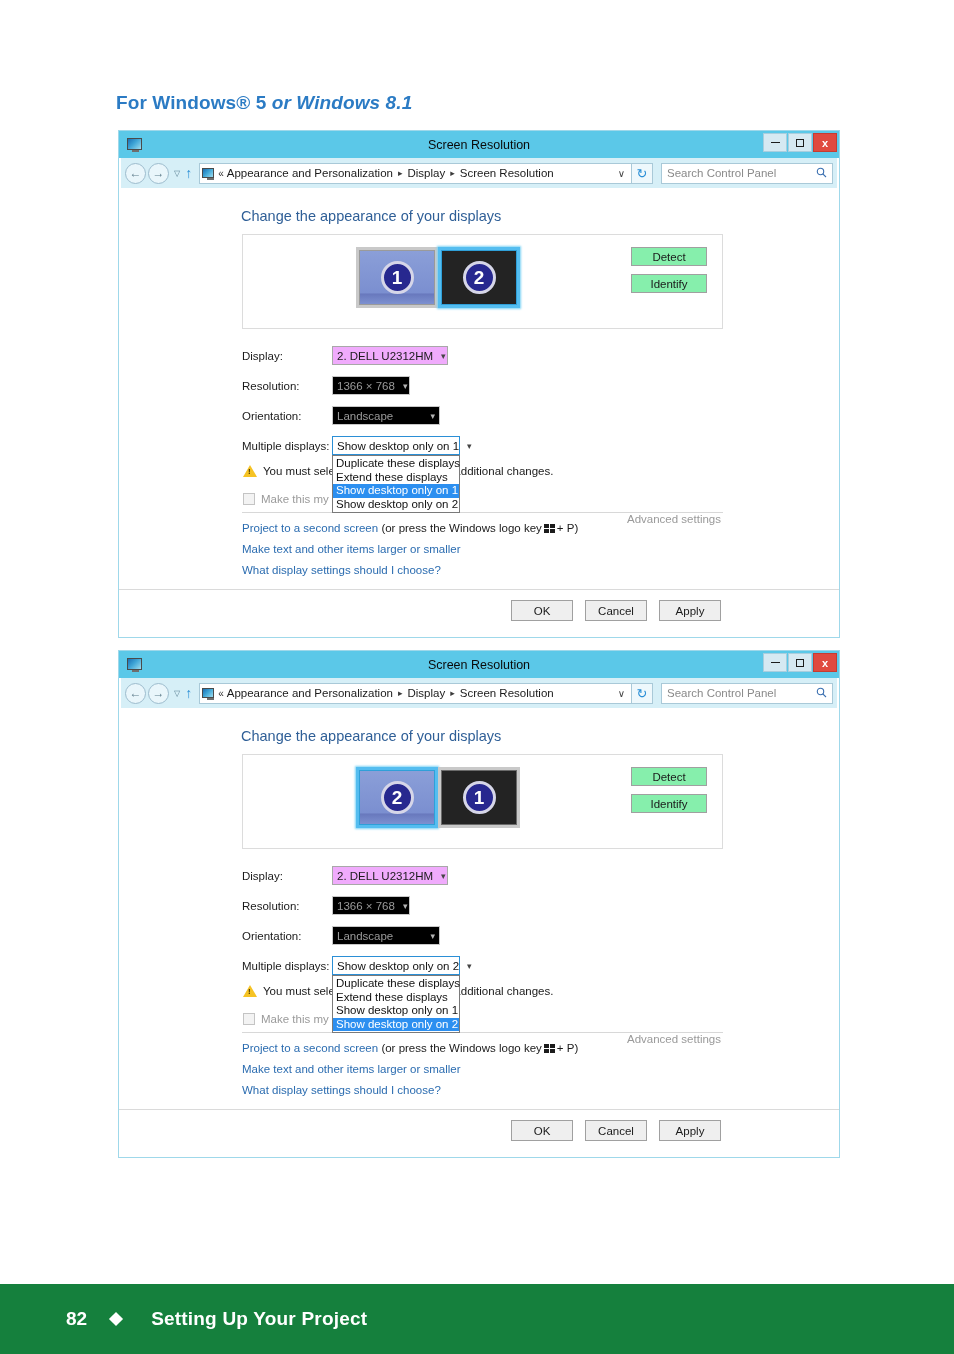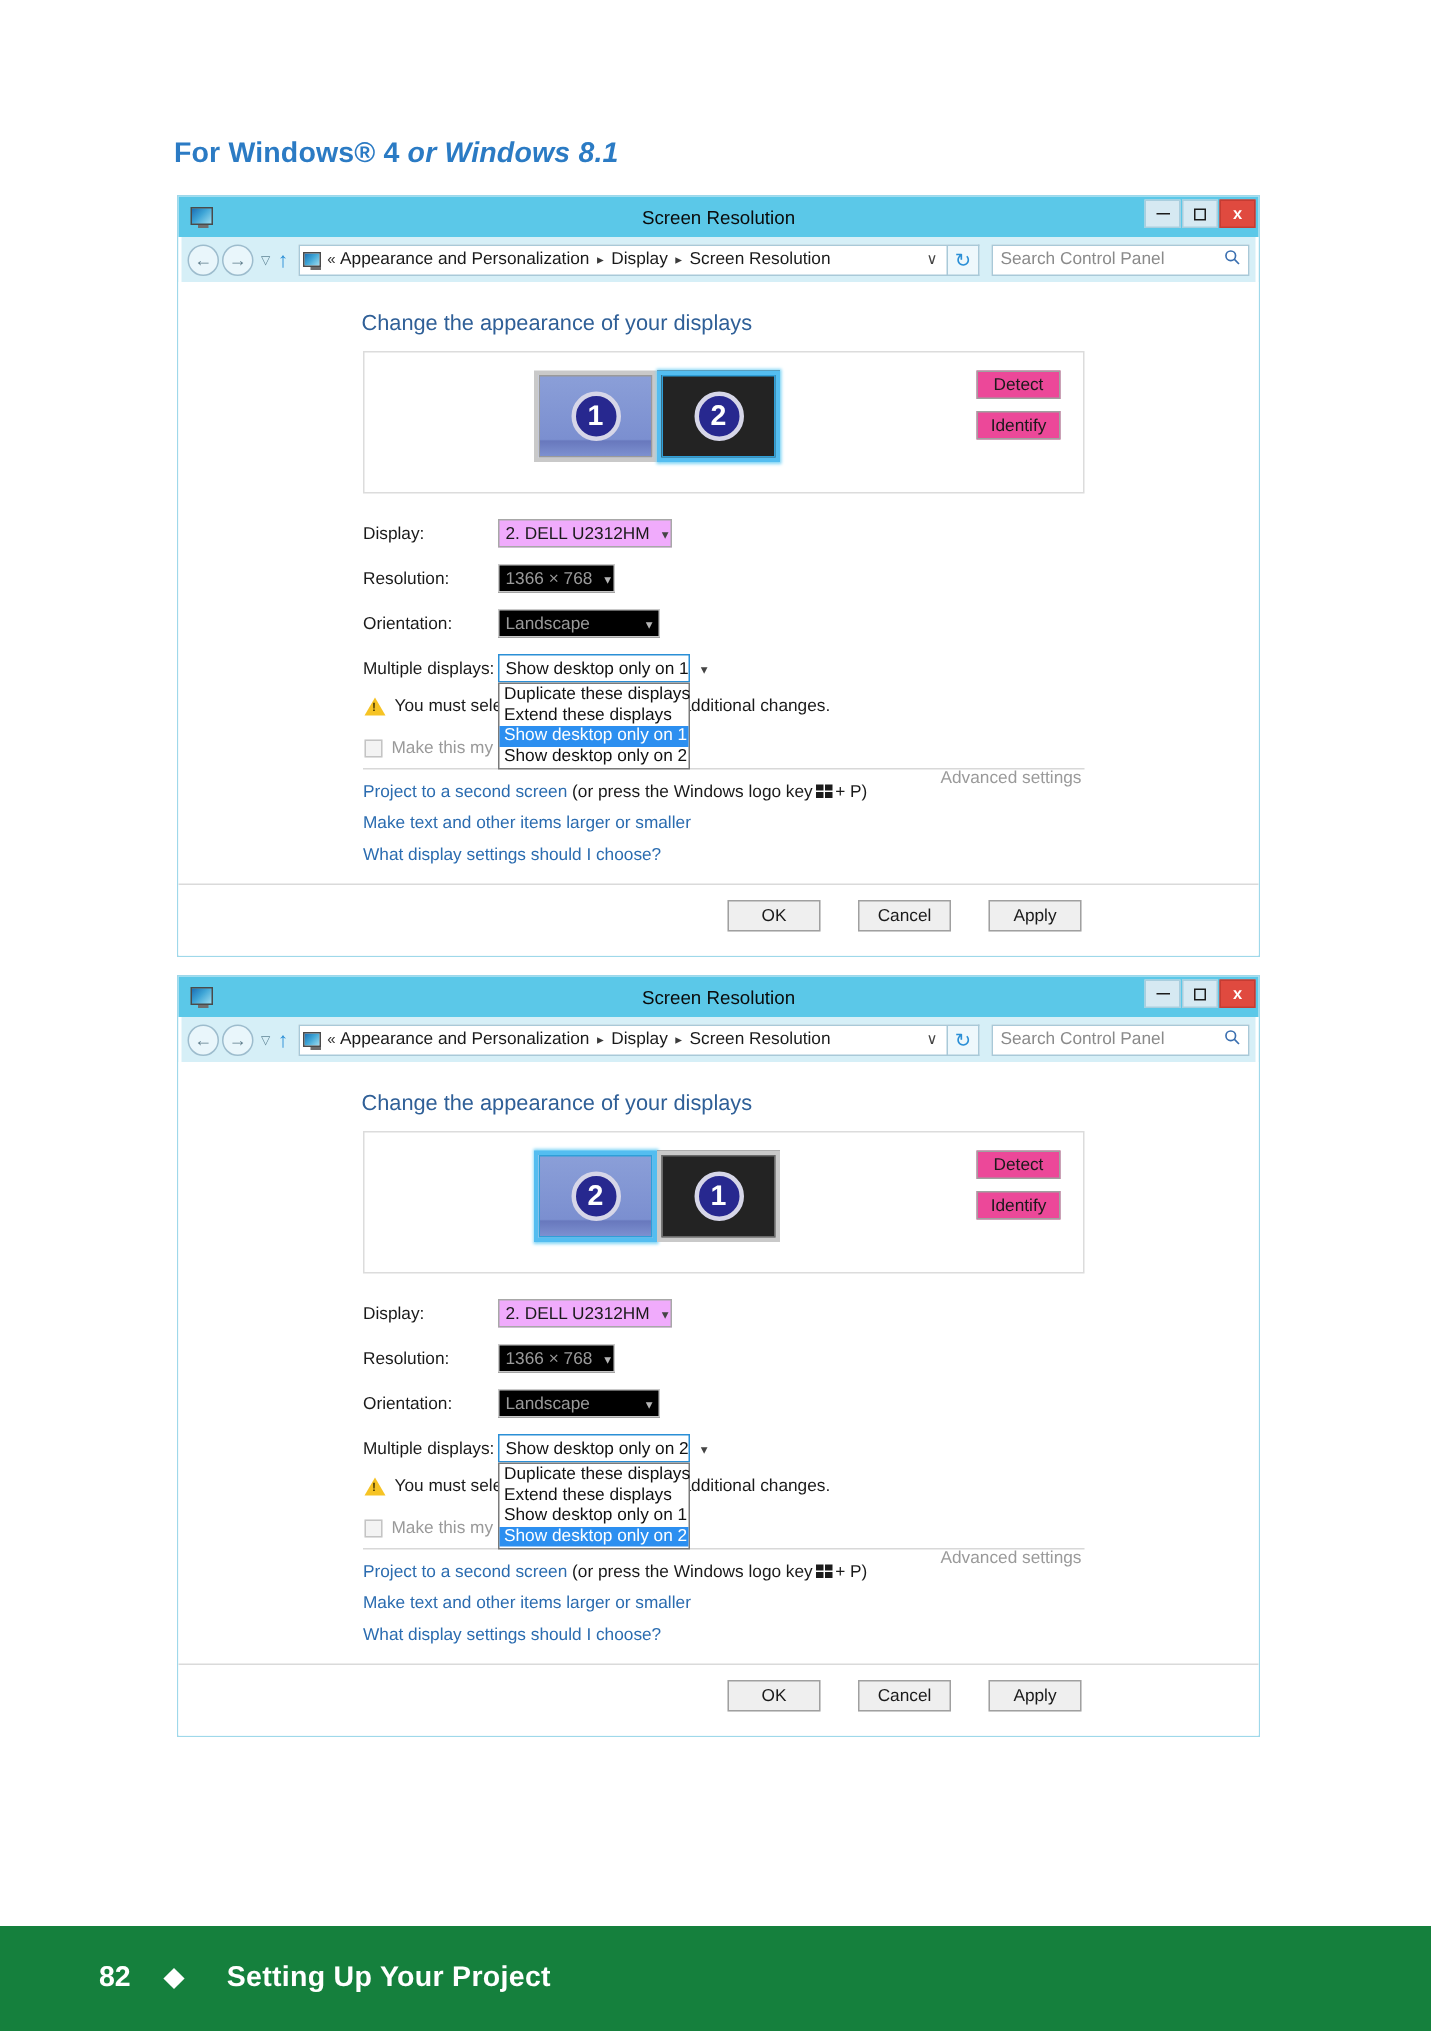--- a/index.html
+++ b/index.html
@@ -139,21 +139,21 @@
   .mon-num{
     position:relative;z-index:2;
     width:33px;height:33px;border-radius:50%;
     background:#27288f;border:3px solid #d6d6e8;
     color:#ffffff;font-size:19px;font-weight:bold;
     display:flex;align-items:center;justify-content:center;
     box-sizing:border-box;
   }
   .side-btns{position:absolute;right:15px;top:12px;}
   .sbtn{
-    width:56px;height:19px;background:#ec4899;border:1px solid #a0a0a0;
+    width:76px;height:19px;background:#86efac;border:1px solid #a0a0a0;
     font-size:11.5px;color:#1a1a1a;display:flex;align-items:center;justify-content:center;
     box-sizing:border-box;margin-bottom:8px;
   }
 
   
   .frow{position:absolute;display:flex;align-items:center;}
   .flabel{
     width:90px;font-size:11.5px;color:#1a1a1a;
   }
   .fselect{
@@ -212,21 +212,20 @@
       linear-gradient(#1c1c1c,#1c1c1c) 6px 5px/5px 4px no-repeat;
   }
 
   
   .footline{position:absolute;left:0;right:0;height:1px;background:#dadada;}
   .fbtns{position:absolute;display:flex;gap:12px;}
   .fbtn{
     width:62px;height:21px;background:#efefef;border:1px solid #a0a0a0;
     font-size:11.5px;color:#1a1a1a;display:flex;align-items:center;justify-content:center;
     box-sizing:border-box;
-    margin-left:13px;
   }
 
   
   .pagefooter{
     position:absolute;left:0;bottom:0;width:954px;height:70px;background:#15803d;
     display:flex;align-items:center;
   }
   .pf-num{
     margin-left:66px;color:#ffffff;font-size:19px;font-weight:bold;
   }
@@ -235,21 +234,21 @@
     margin-left:24px;
   }
   .pf-text{
     margin-left:30px;color:#ffffff;font-size:19px;font-weight:bold;letter-spacing:.2px;
   }
 </style>
 </head>
 <body>
 
 <div class="page-heading">
-  <span>For Windows® 4 </span><span class="ital">or Windows 8.1</span>
+  <span>For Windows® 5 </span><span class="ital">or Windows 8.1</span>
 </div>
 
 <div class="win win1">
   <div class="win-inner-border"></div>
 
   <div class="titlebar">
     <div class="tb-icon">
         <div class="mon-glyph"></div>
       </div>
     <div class="tb-title">Screen Resolution</div>

